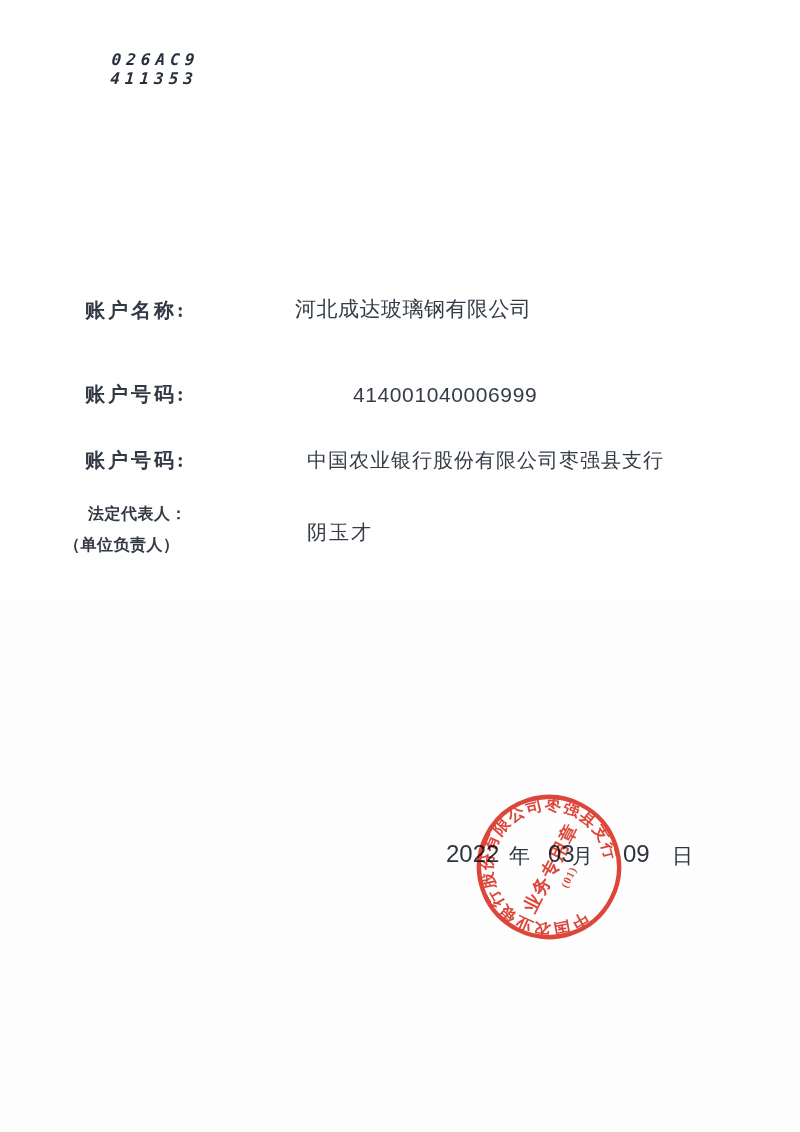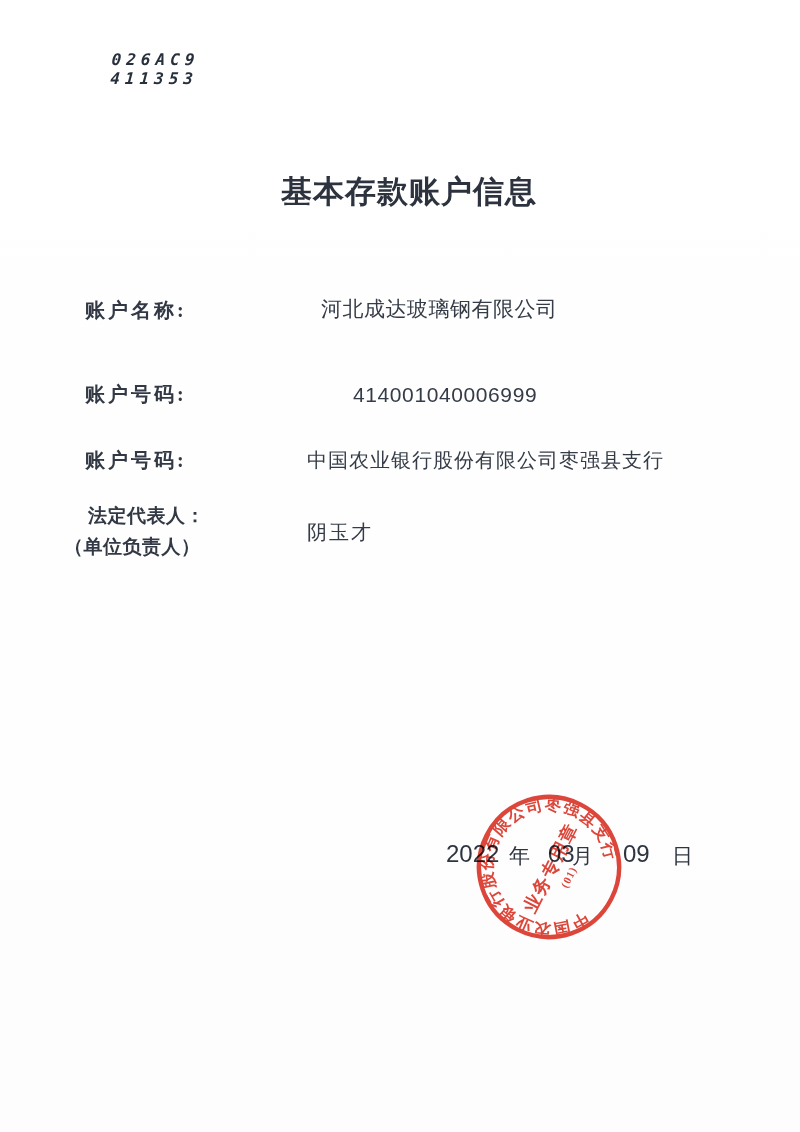--- a/index.html
+++ b/index.html
@@ -32,21 +32,21 @@
     position:absolute;left:281px;top:171px;margin:0;
     font-size:31px;font-weight:700;letter-spacing:1px;color:#2d333e;
     white-space:nowrap;
   }
 
   
   .label{
     position:absolute;font-weight:700;font-size:20px;letter-spacing:3px;
     color:#323945;white-space:nowrap;line-height:1.15;
   }
-  .label.narrow{letter-spacing:.5px;font-size:19px;}
+  .label.narrow{letter-spacing:.5px;font-size:16px;}
   .value{
     position:absolute;font-size:21px;letter-spacing:.5px;color:#353c47;
     white-space:nowrap;line-height:1.15;
   }
   .value.num{font-family:"Liberation Sans",sans-serif;letter-spacing:.6px;margin-left:48px;}
   .value.bank{font-size:20px;letter-spacing:1px;}
   .value.person{font-size:20px;letter-spacing:2px;}
 
   
   .date-num{
@@ -71,24 +71,23 @@
 </head>
 <body>
 
 <main class="page">
 
   <div class="code">
     <div>026AC9</div>
     <div>411353</div>
   </div>
 
-  <h1 class="title">基本存款账户信息</h1>
 
   <div class="label" style="left:85px;top:299px">账户名称:</div>
-  <div class="value" style="left:321px;top:297px">河北成达玻璃钢有限公司</div>
+  <div class="value" style="left:295px;top:297px">河北成达玻璃钢有限公司</div>
 
   <div class="label" style="left:85px;top:383px">账户号码:</div>
   <div class="value num" style="left:305px;top:383px">414001040006999</div>
 
   <div class="label" style="left:85px;top:449px">账户号码:</div>
   <div class="value bank" style="left:307px;top:449px">中国农业银行股份有限公司枣强县支行</div>
 
   <div class="label narrow" style="left:88px;top:505px">法定代表人：</div>
   <div class="label narrow" style="left:64px;top:536px">（单位负责人）</div>
   <div class="value person" style="left:307px;top:521px">阴玉才</div>

